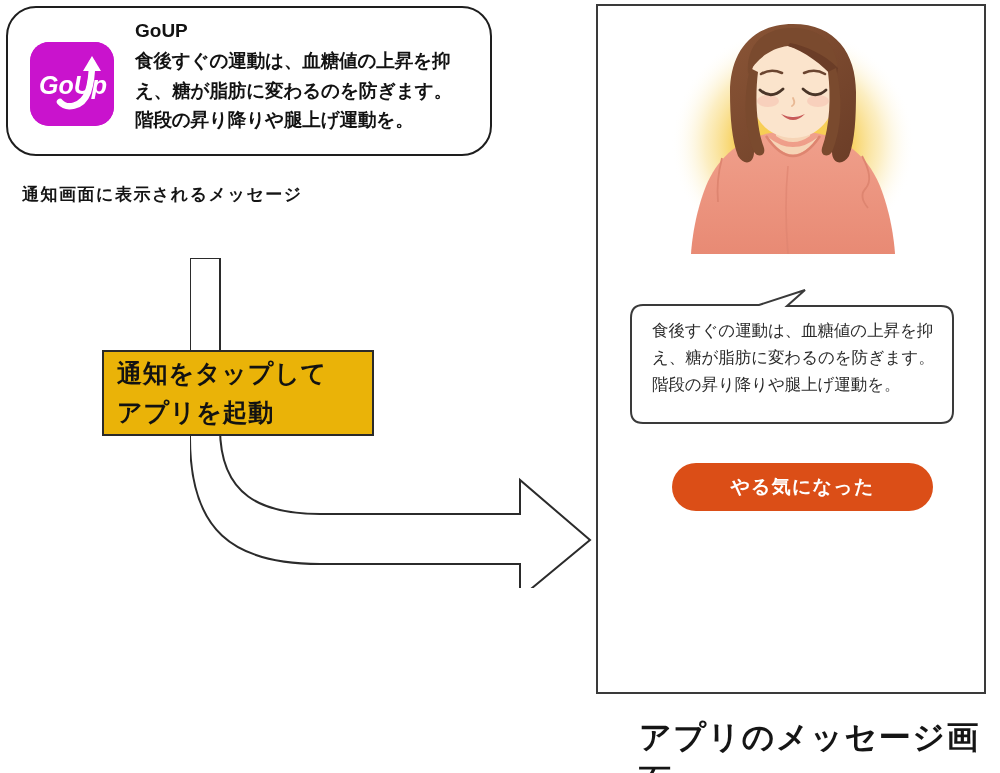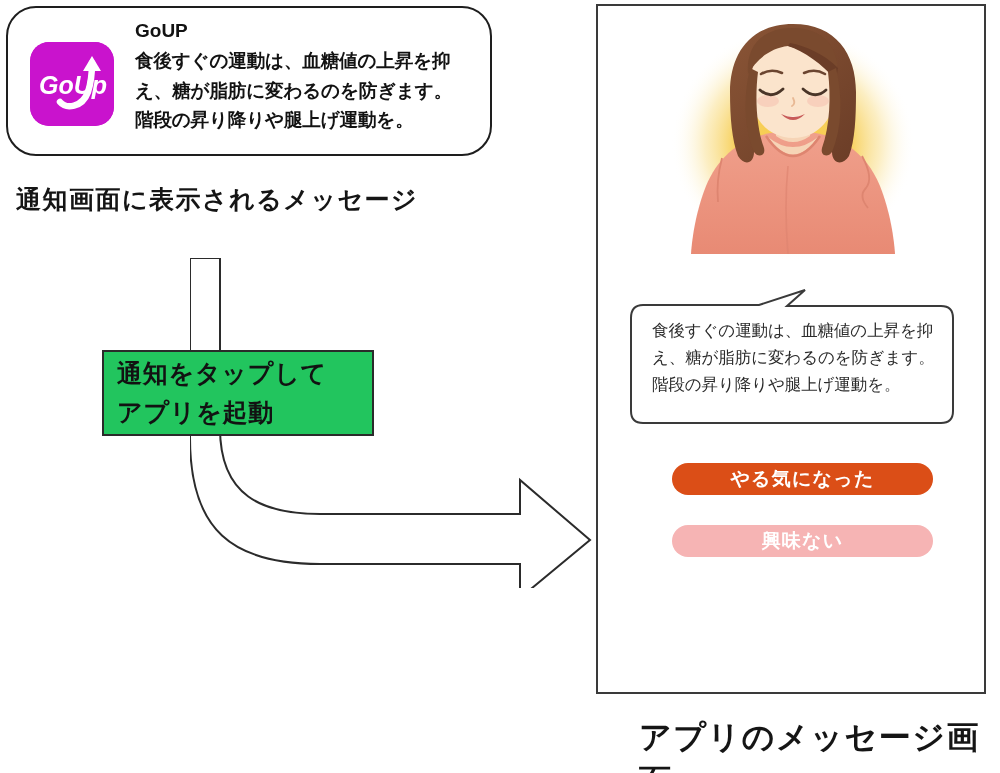--- a/index.html
+++ b/index.html
@@ -53,42 +53,42 @@
     font-weight: bold;
     line-height: 29.5px;
     color: #121212;
     letter-spacing: -0.2px;
     white-space: pre-line;
   }
 
   
   #caption-notification {
     position: absolute;
-    left: 16px; top: 183px;
-    font-size: 25px;
+    left: 22px; top: 183px;
+    font-size: 17px;
     font-weight: bold;
     letter-spacing: 1.5px;
     color: #151515;
   }
 
   
   #elbow-arrow {
     position: absolute;
     left: 190px; top: 258px;
     width: 420px; height: 330px;
   }
   #elbow-arrow svg { display:block; }
 
   
   #arrow-label-box {
     position: absolute;
     left: 102px; top: 350px;
     width: 272px; height: 86px;
     box-sizing: border-box;
-    background: #22c55e;
+    background: #eab308;
     border: 2px solid #2a2a2a;
     display: flex;
     flex-direction: column;
     justify-content: center;
     padding-left: 13px;
   }
   #arrow-label-text {
     font-size: 25px;
     font-weight: bold;
     line-height: 39px;
@@ -134,21 +134,21 @@
     letter-spacing: -0.1px;
     color: #2b2b2b;
     white-space: pre-line;
   }
 
   
   #btn-primary, #btn-secondary {
     position: absolute;
     left: 74px;
     width: 261px;
-    height: 32px;
+    height: 48px;
     border: none;
     border-radius: 24px;
     color: #ffffff;
     font-family: "Liberation Sans", sans-serif;
     font-size: 19px;
     font-weight: bold;
     letter-spacing: 1.2px;
     cursor: pointer;
     padding: 0;
   }
@@ -314,16 +314,15 @@
                  L 2 31
                  Q 2 18, 14 18 Z" fill="#ffffff" stroke="#3a3a3a" stroke-width="2"></path>
       </svg>
     </div>
     <div id="speech-bubble-text">食後すぐの運動は、血糖値の上昇を抑
 え、糖が脂肪に変わるのを防ぎます。
 階段の昇り降りや腿上げ運動を。</div>
   </div>
 
   <button id="btn-primary" style="background: rgb(219, 78, 23);">やる気になった</button>
-  <button id="btn-secondary" style="background: rgb(246, 180, 180);">興味ない</button>
 </div>
 
 <div id="caption-app">アプリのメッセージ画面</div>
 
 </body></html>

